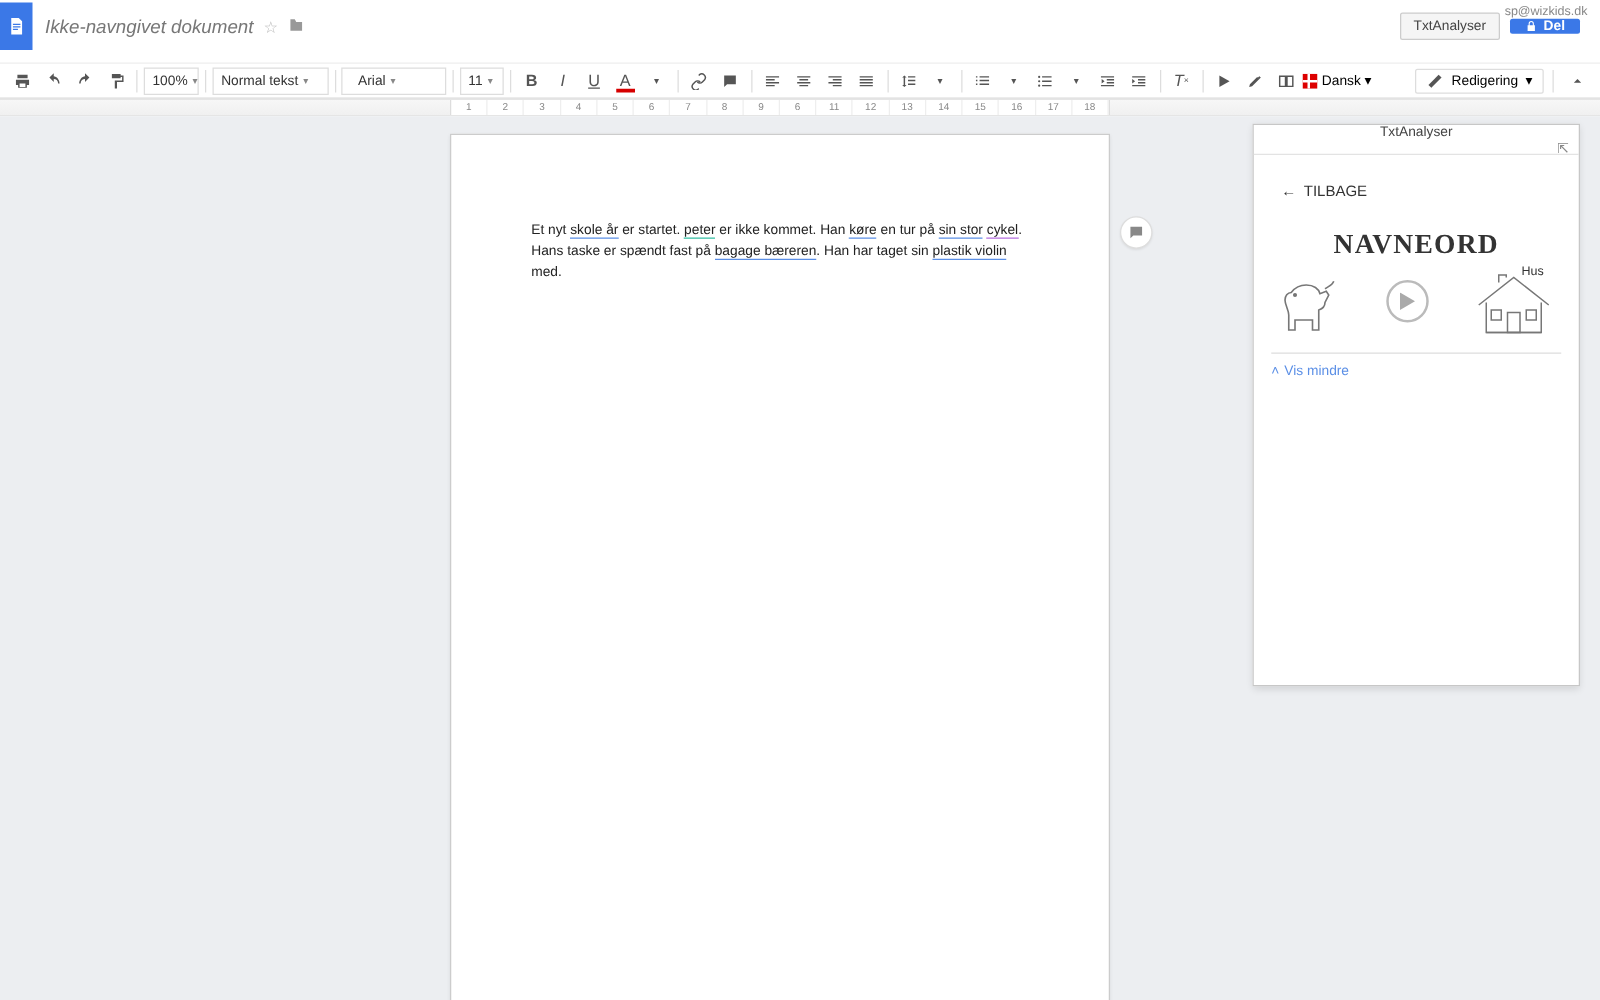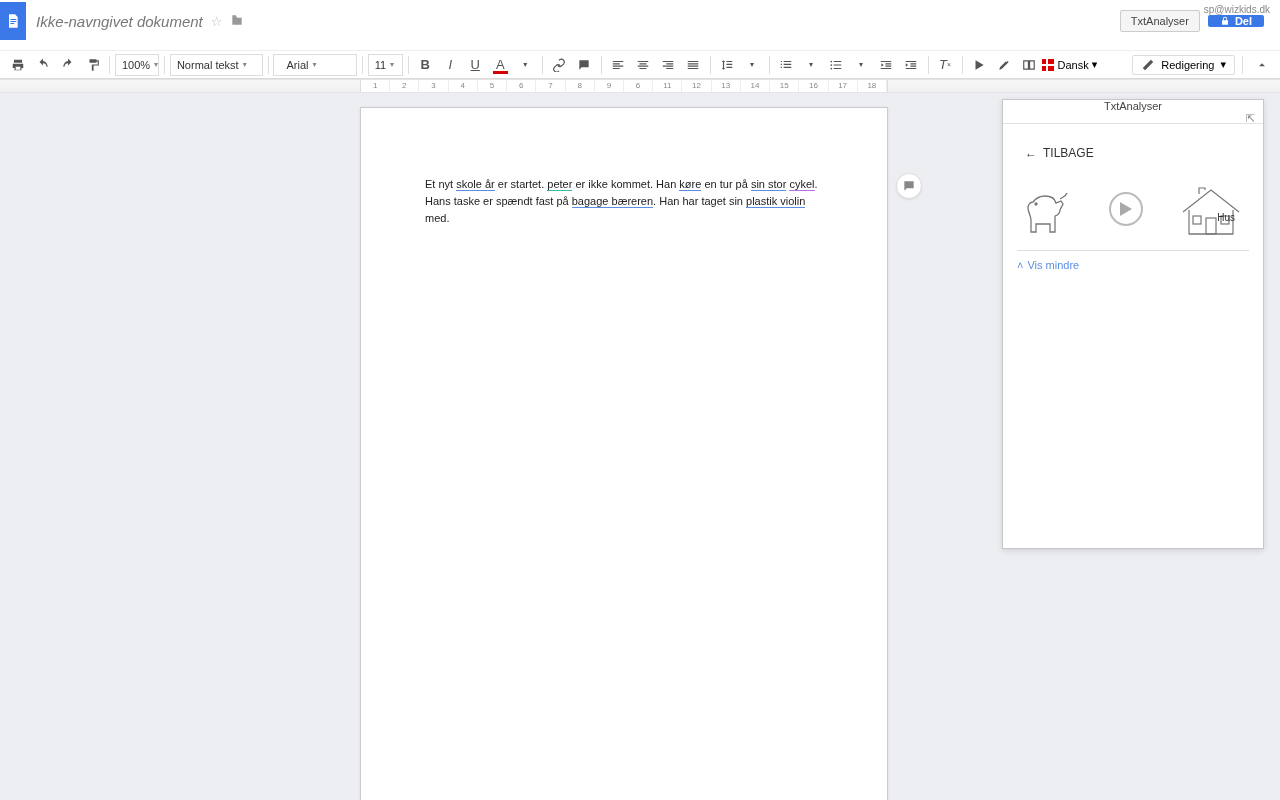--- a/index.html
+++ b/index.html
@@ -318,20 +318,21 @@
     <div class="panel-titlebar">
       <span>TxtAnalyser</span>
       <span class="sp">⇱</span>
     </div>
     <div class="panel-body">
       <div class="panel-back">
         <span>←</span>
         <span>TILBAGE</span>
       </div>
       <div class="panel-figure">
+        <div class="title-word">NAVNEORD</div>
         <span class="hus">Hus</span>
         <div class="shapes">
           <svg width="50" height="54" viewBox="0 0 50 54" fill="none" stroke="#777" stroke-width="1.3">
             <path d="M10 20c-3 0-5 3-5 6 0 4 3 8 3 12v12h5v-8h14v8h5V34c3-1 5-3 5-6l3-6-2-3-5 2c-1-4-5-7-11-7-5 0-9 2-12 6z"></path>
             <path d="M37 17c3-2 6-3 7-6"></path>
             <circle cx="13" cy="22" r="1" fill="#777"></circle>
           </svg>
           <div class="play-circle">
             <svg width="12" height="14" viewBox="0 0 12 14" fill="#aaa">
                 <path d="M0 0l12 7-12 7z"></path>

